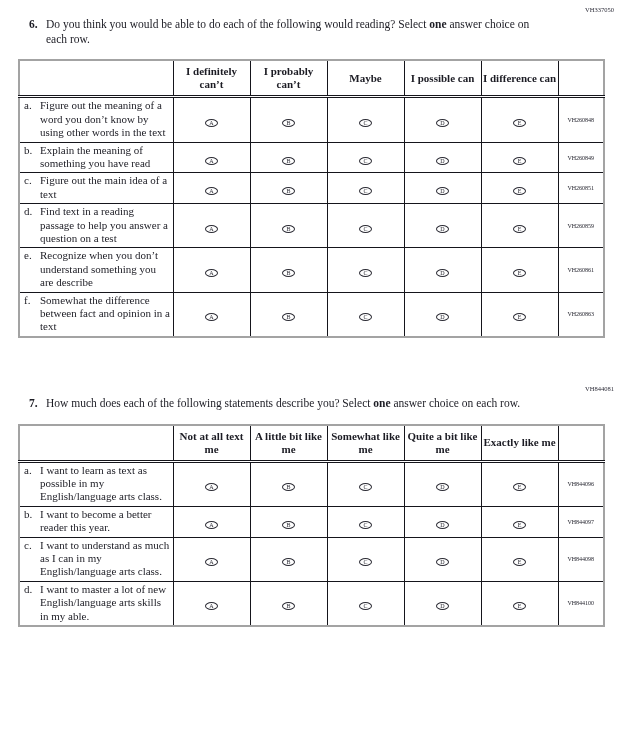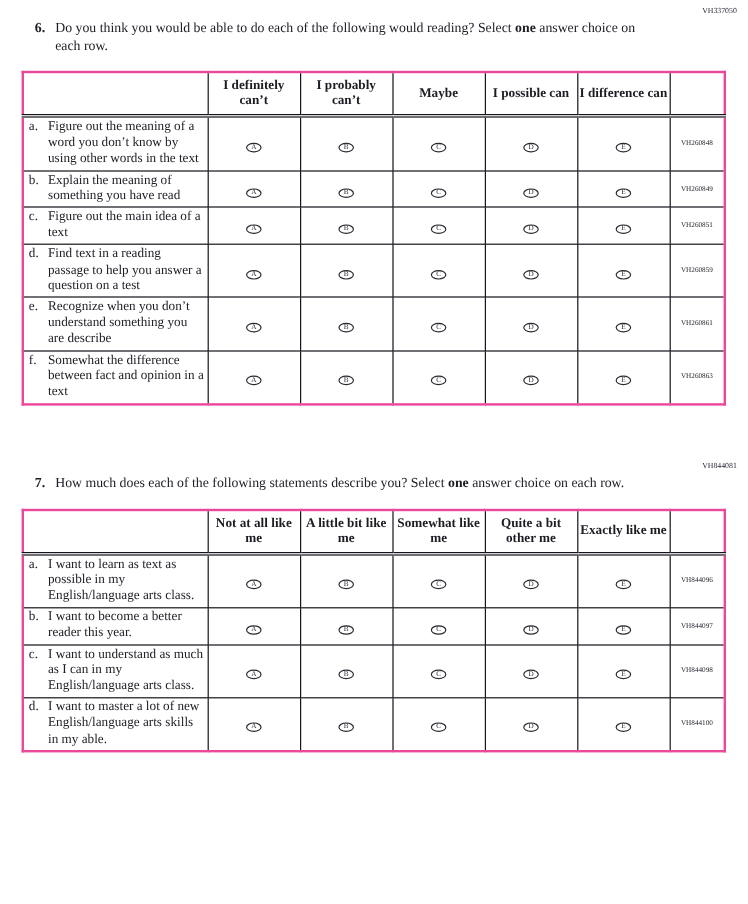--- a/index.html
+++ b/index.html
@@ -17,21 +17,21 @@
   }
   .q-text {
     display: flex; margin: 2px 0 0 29px; width: 522px;
     font-size: 11.5px; line-height: 1.28;
   }
   .q-num { font-weight: bold; width: 17px; flex: none; }
 
   table.qtable {
     border-collapse: collapse; table-layout: fixed;
     margin: 13px 0 0 18px;
-    border: 2px solid #ec4899;
+    border: 2px solid #a3a3a3;
   }
   .qtable th, .qtable td { border: 1px solid #15151b; }
   .qtable thead th {
     border-bottom: 3px double #15151b;
     font-weight: bold; font-size: 11px; line-height: 1.18;
     padding: 4px 1px; text-align: center; vertical-align: middle;
   }
   td.stem { font-size: 11px; line-height: 1.22; padding: 1px 2px 2px 4px; vertical-align: top; }
   .stem-wrap { display: flex; }
   .letter { width: 16px; flex: none; }
@@ -184,24 +184,24 @@
           <col style="width:77px">
           <col style="width:77px">
           <col style="width:77px">
           <col style="width:77px">
           <col style="width:77px">
           <col style="width:46px">
       </colgroup>
       <thead>
         <tr>
           <th></th>
-          <th>Not at all like me</th>
+          <th>Not at all text me</th>
           <th>A little bit like me</th>
           <th>Somewhat like me</th>
-          <th>Quite a bit other me</th>
+          <th>Quite a bit like me</th>
           <th>Exactly like me</th>
           <th></th>
         </tr>
       </thead>
       <tbody>
         <tr>
           <td class="stem">
               <div class="stem-wrap">
                 <span class="letter">a.</span>
                 <span>I want to learn as text as possible in my English/language arts class.</span>

